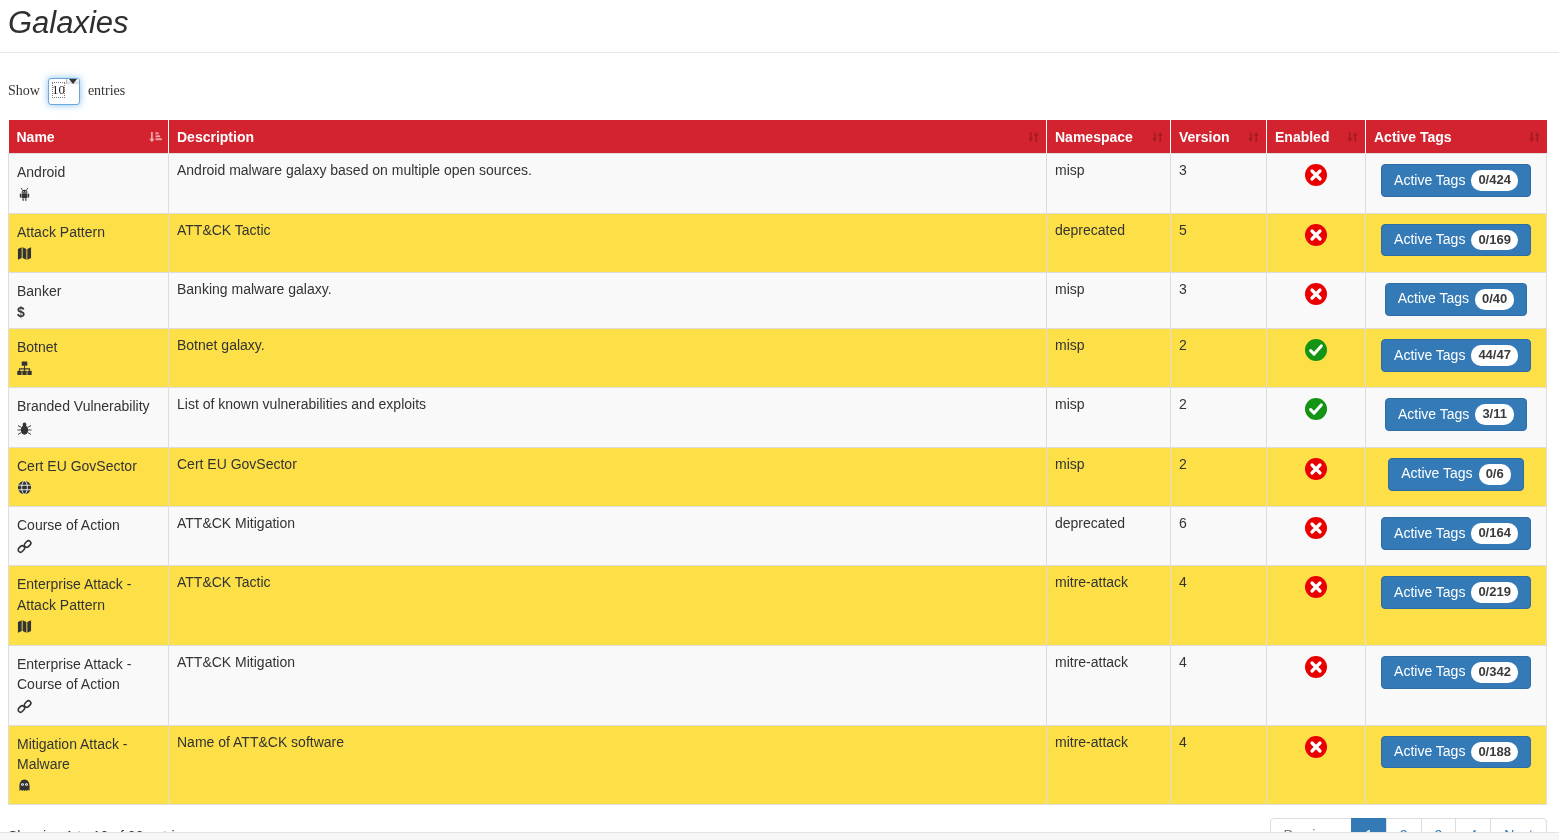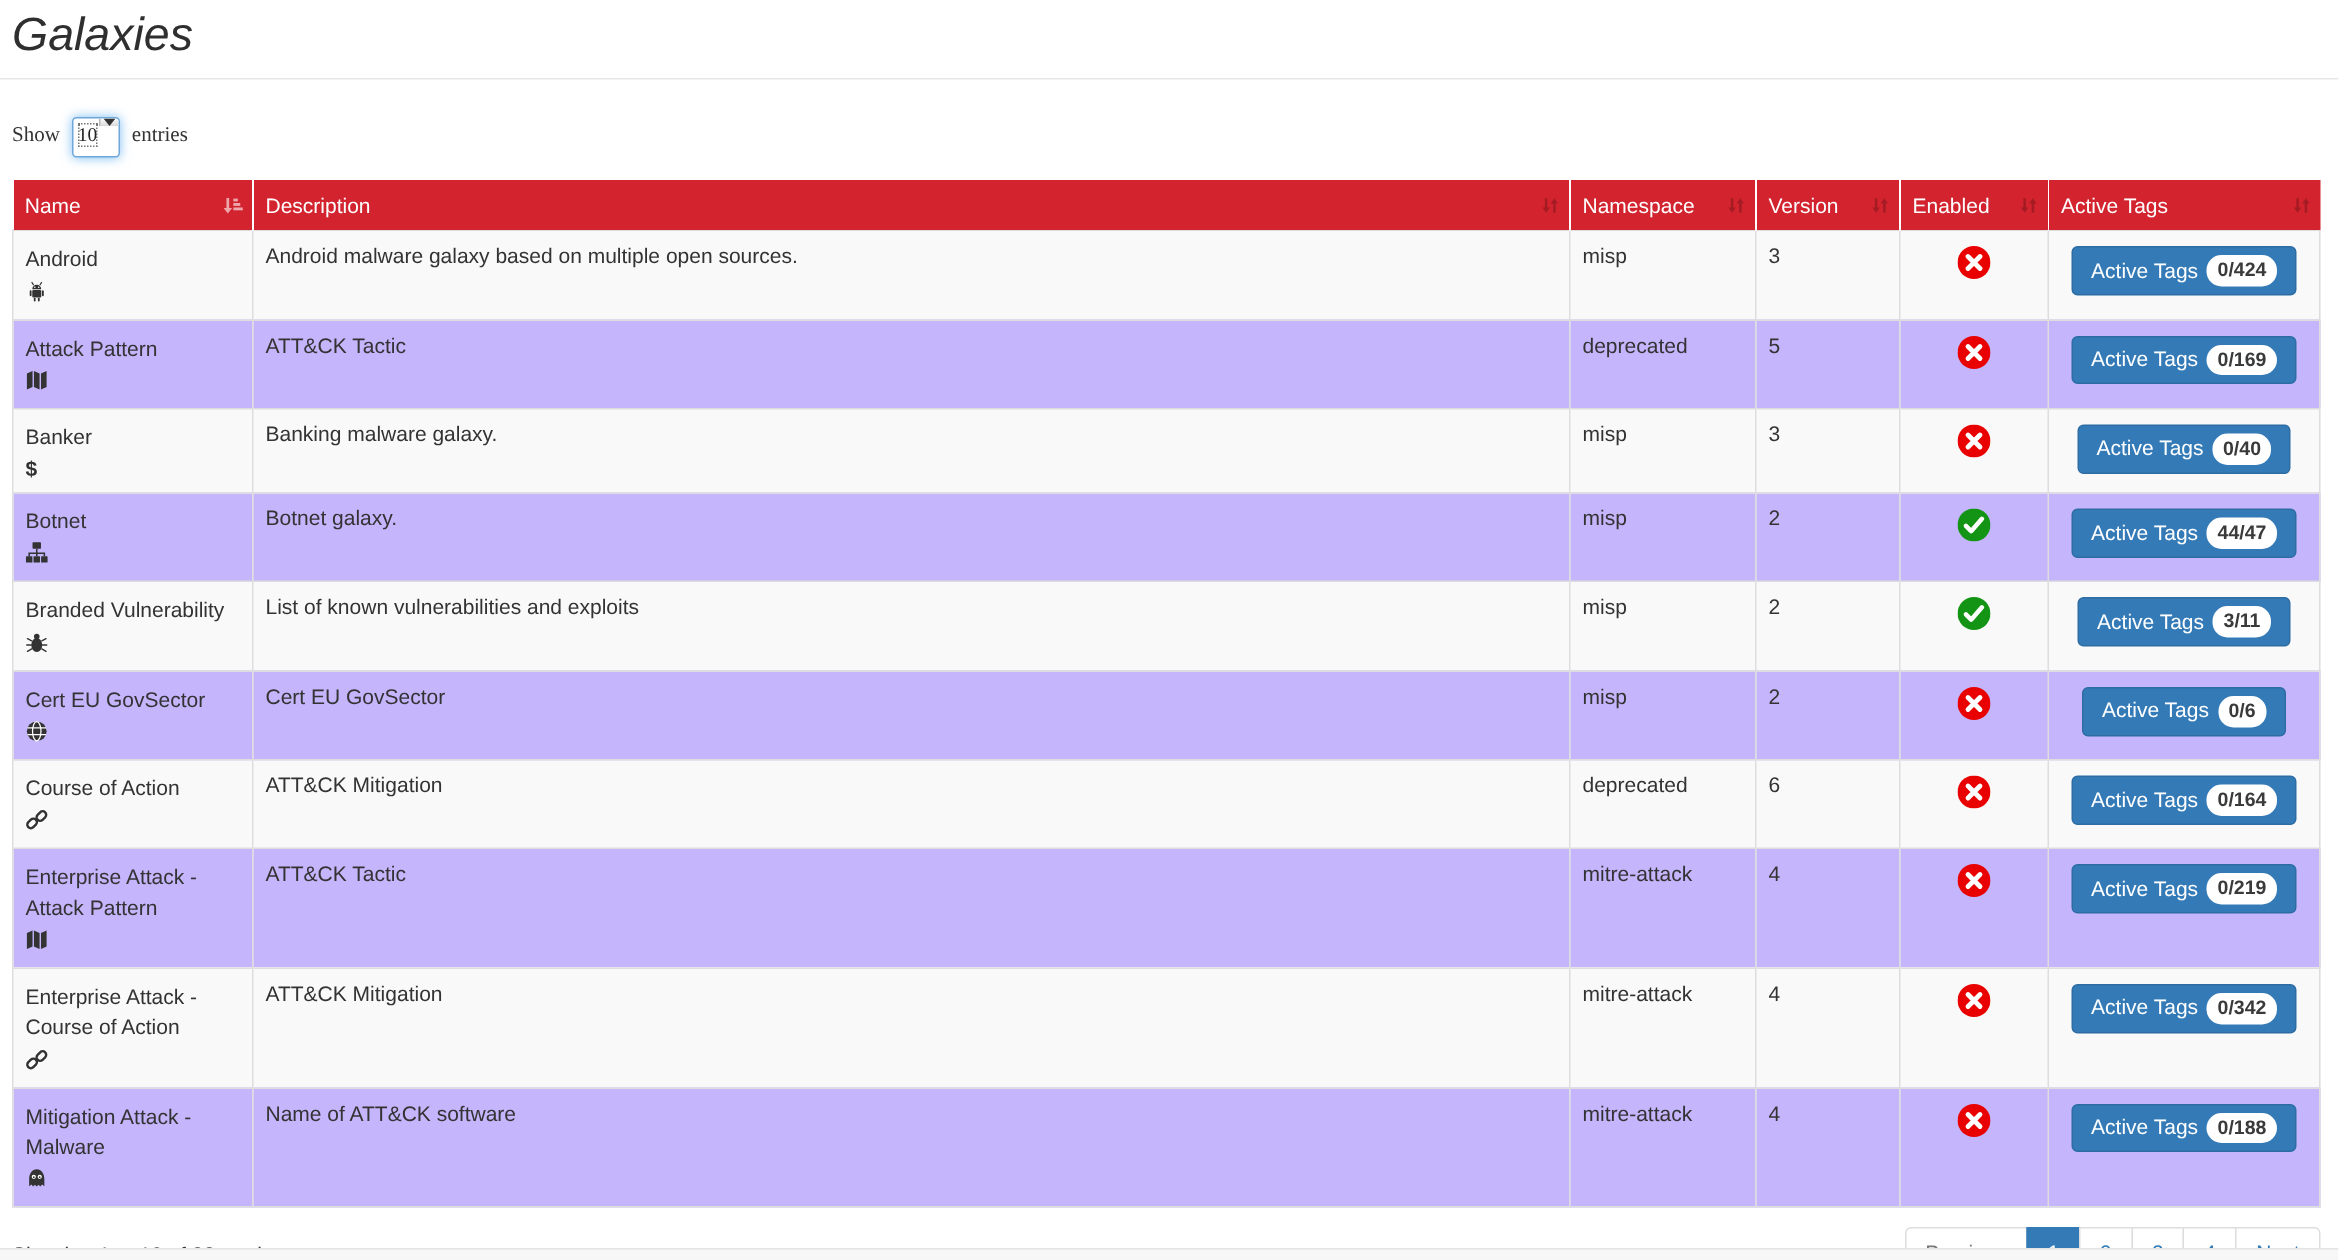--- a/index.html
+++ b/index.html
@@ -44,30 +44,30 @@
     width:170px;height:27px;border:1px solid #ccc;border-radius:4px;padding:3px 8px;
     font-size:14px;font-family:inherit;color:var(--text);
   }
   table.galaxies-table{width:100%;border-collapse:collapse;table-layout:fixed;}
   .galaxies-table th:nth-child(1),.galaxies-table td:nth-child(1){width:160px;}
   .galaxies-table th:nth-child(3),.galaxies-table td:nth-child(3){width:124px;}
   .galaxies-table th:nth-child(4),.galaxies-table td:nth-child(4){width:96px;}
   .galaxies-table th:nth-child(5),.galaxies-table td:nth-child(5){width:99px;}
   .galaxies-table th:nth-child(6),.galaxies-table td:nth-child(6){width:181px;}
   .galaxies-table thead th{
-    background:var(--header-bg);color:#fff;font-weight:400;font-size:14px;text-align:left;
+    background:var(--header-bg);color:#fff;font-weight:700;font-size:14px;text-align:left;
     padding:8px 26px 8px 8px;position:relative;cursor:pointer;height:34px;
     border-right:1px solid rgba(255,255,255,.75);
   }
   .galaxies-table thead th:last-child{border-right:none;}
   .sort-icon{position:absolute;right:6px;top:50%;transform:translateY(-50%);line-height:0;}
   .galaxies-table td{
     border:1px solid var(--border-gray);padding:8px;vertical-align:top;color:var(--text);
   }
-  .galaxies-table tbody tr{background:#c4b5fd;}
+  .galaxies-table tbody tr{background:#fde047;}
   .galaxies-table tbody tr:nth-child(odd){background:var(--stripe);}
   .galaxy-name{display:block;line-height:1.45;}
   .galaxy-icon{display:inline-block;margin-top:4px;line-height:0;}
   .dollar{font-weight:700;font-size:14px;line-height:15px;display:inline-block;}
   .cell-enabled{text-align:center;padding-top:10px !important;}
   .status{display:inline-block;width:22px;height:22px;line-height:0;cursor:pointer;}
   .cell-tags{text-align:center;padding-top:10px !important;}
   .btn-tags{
     background:var(--button-bg);border:1px solid var(--button-border);color:#fff;
     border-radius:4px;padding:5px 12px;font-size:14px;font-family:inherit;

